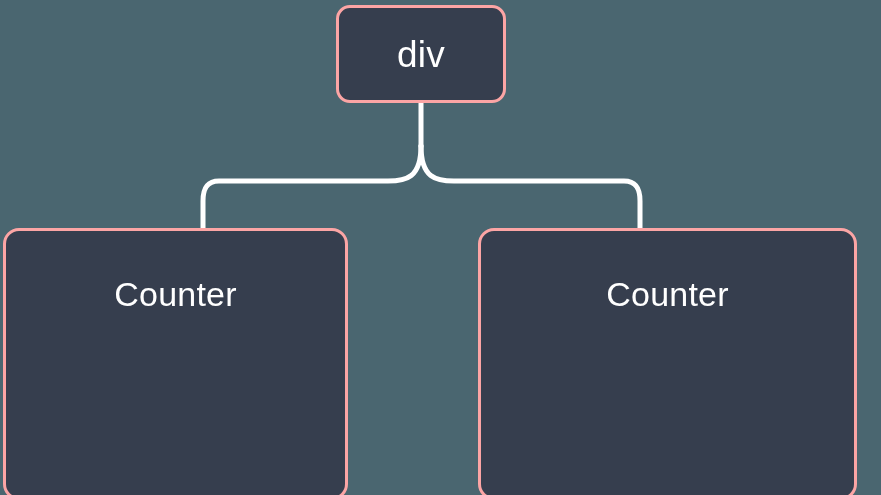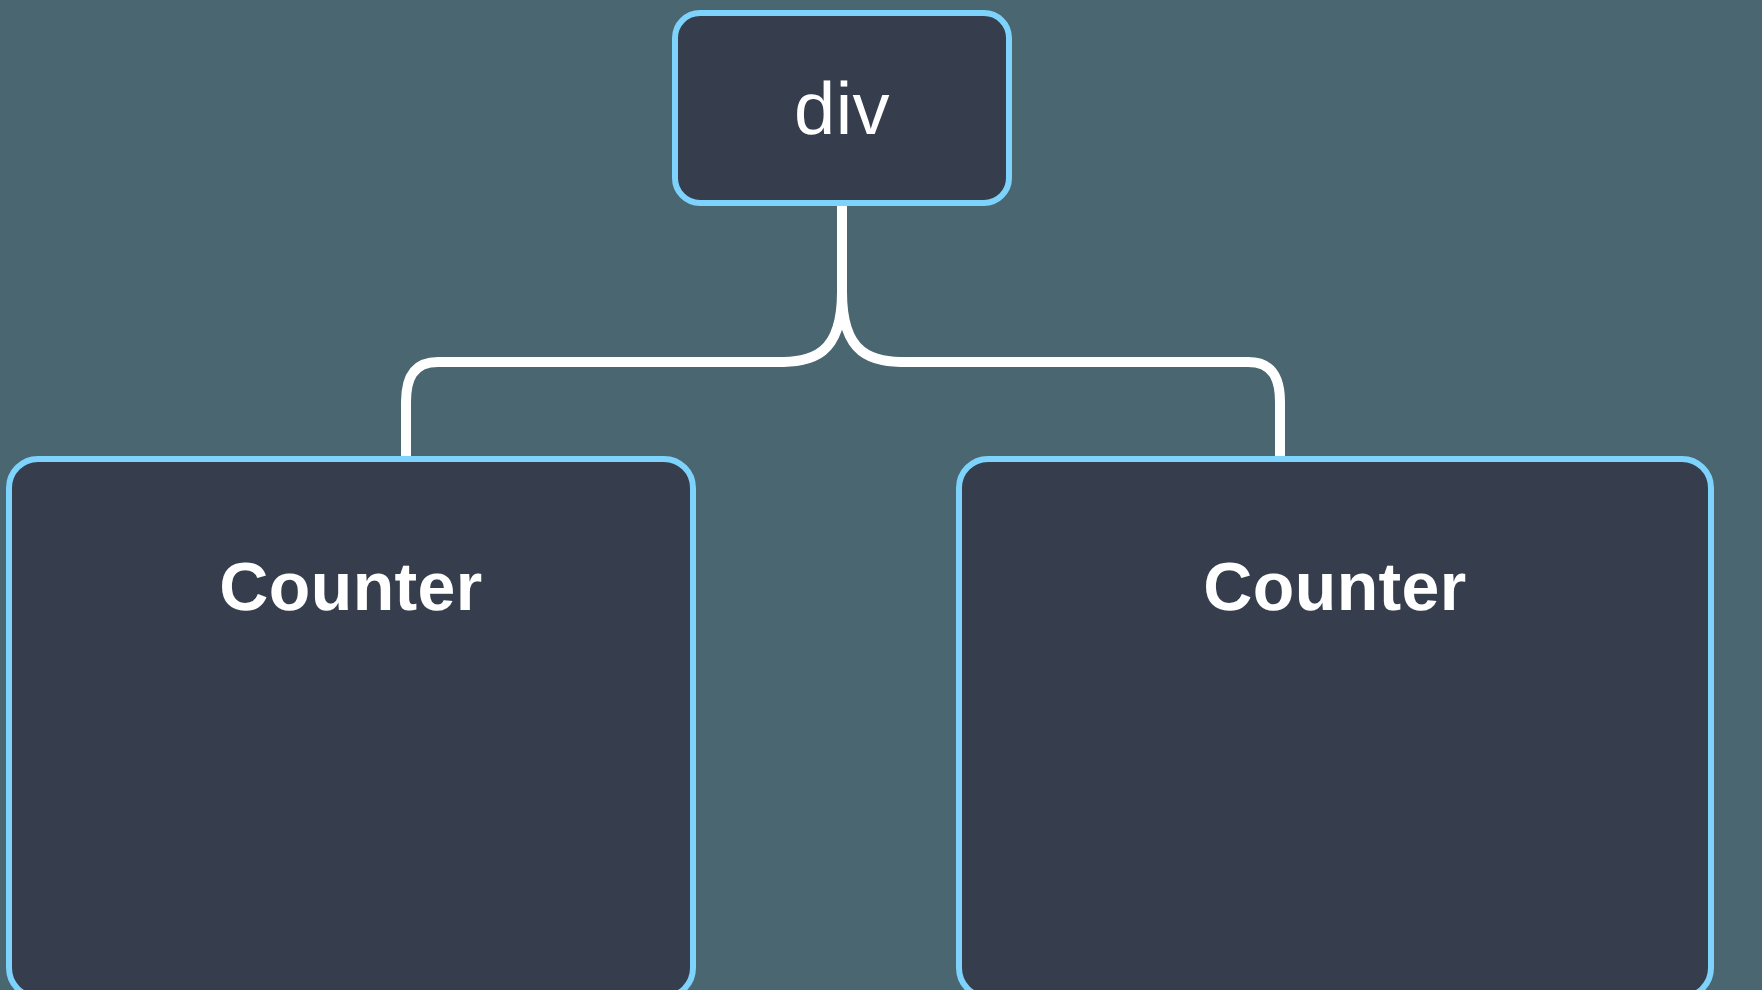--- a/index.html
+++ b/index.html
@@ -25,21 +25,21 @@
     top: 0;
     width: 881px;
     height: 495px;
   }
 
   
   .node {
     position: absolute;
     box-sizing: border-box;
     background: #363e4e;
-    border: 3px solid #7dd3fc;
+    border: 3px solid #fca5a5;
     border-radius: 16px;
     z-index: 3;
   }
   .node-root {
     left: 336px;
     top: 5px;
     width: 170px;
     height: 98px;
     border-radius: 14px;
     display: flex;
@@ -62,21 +62,21 @@
   .node-right { left: 478px; width: 379px; }
 
   .child-title {
     position: absolute;
     left: 0;
     right: 0;
     top: 46px;
     text-align: center;
     color: #ffffff;
     font-size: 34px;
-    font-weight: 700;
+    font-weight: 400;
     letter-spacing: 0.2px;
     line-height: 1;
   }
 </style>
 </head>
 <body>
 
 <div id="stage">
 
   <svg class="layer-svg" viewBox="0 0 881 495" aria-hidden="true">

